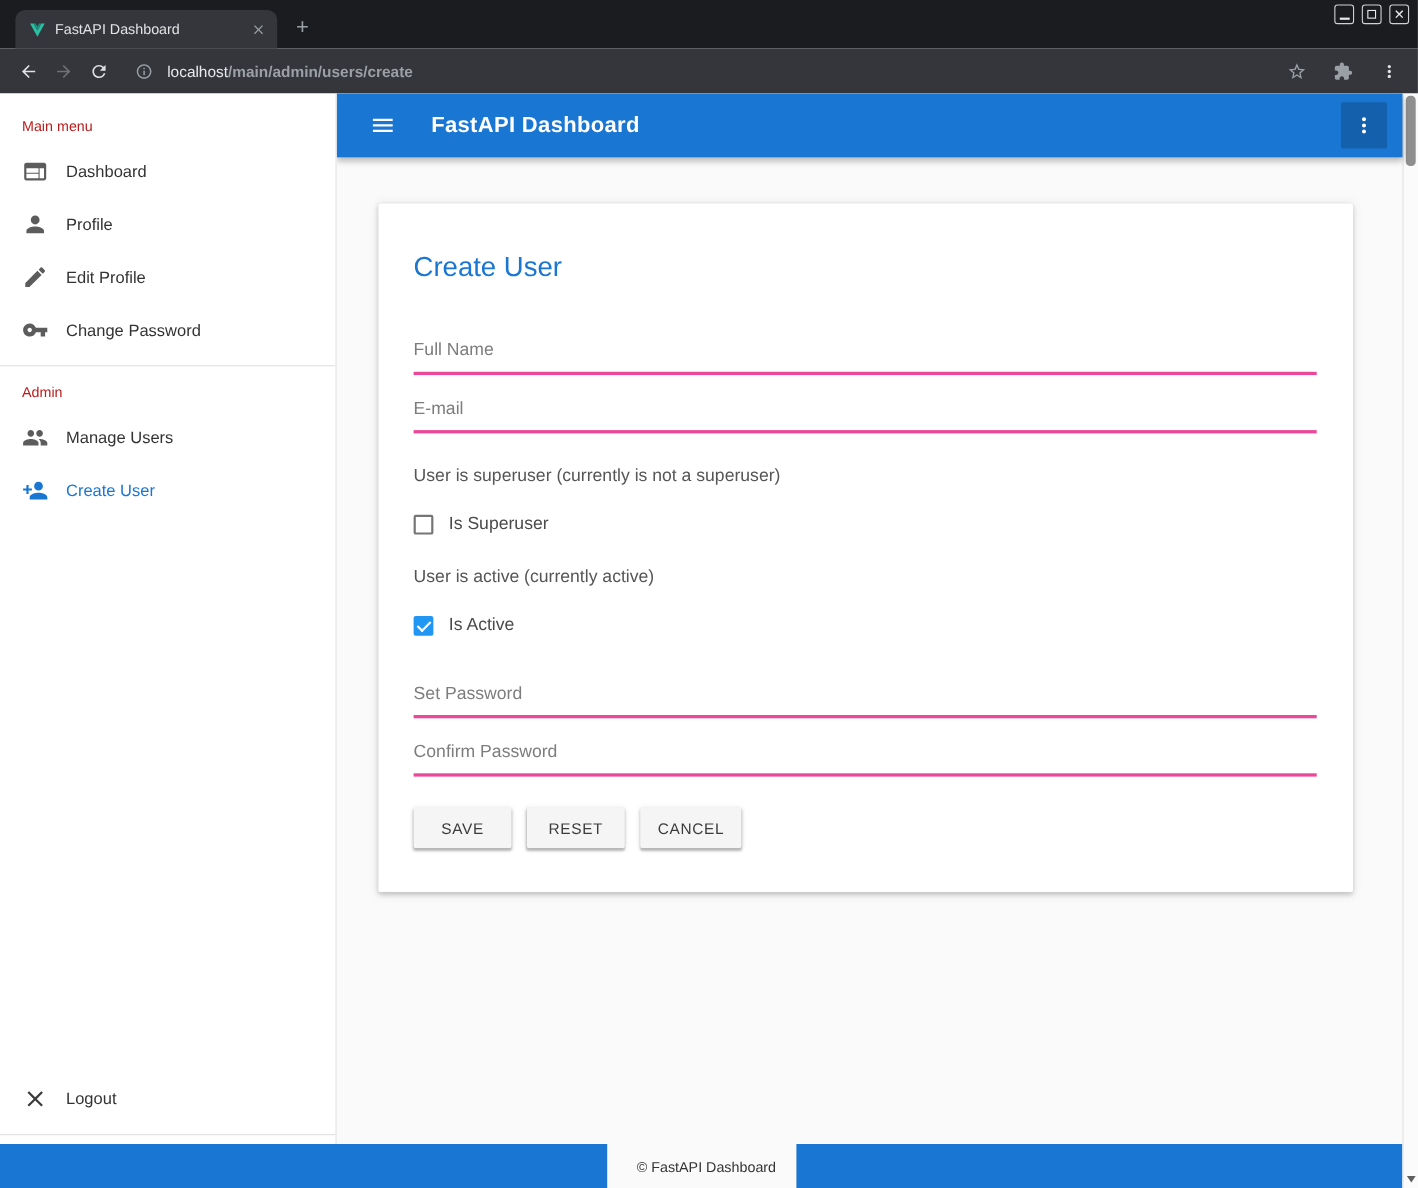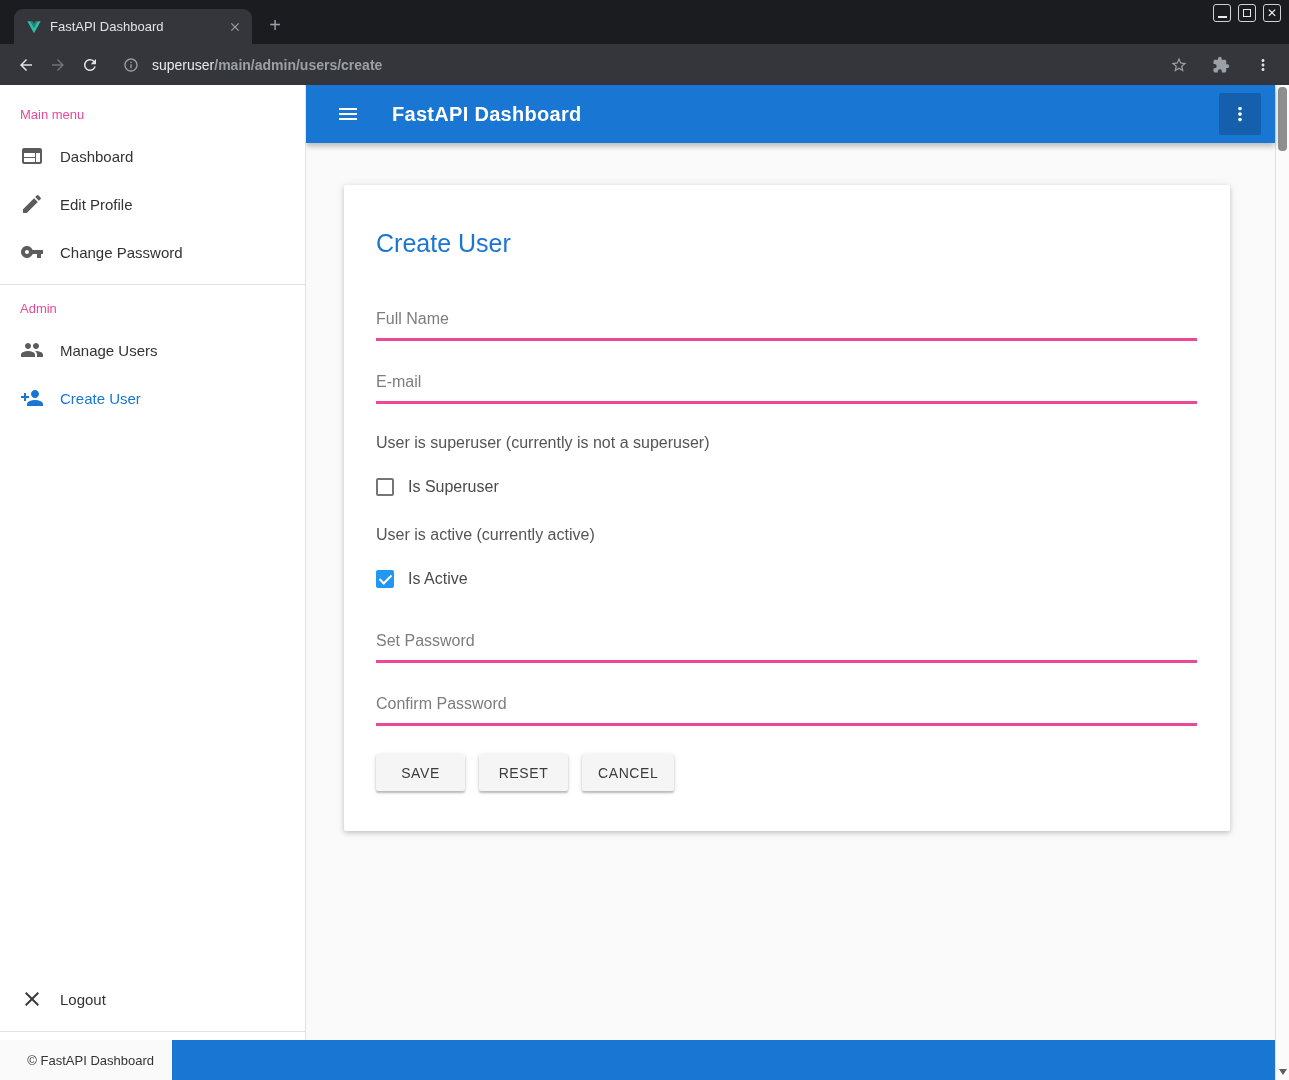--- a/index.html
+++ b/index.html
@@ -52,21 +52,21 @@
 
   
   .page { position:absolute; top:85px; left:0; width:1275px; height:995px; display:flex; flex-direction:column; }
   .content-row { flex:1; display:flex; min-height:0; }
 
   
   .sidebar {
     width:306px; background:#ffffff; border-right:1px solid #e2e2e2;
     display:flex; flex-direction:column; padding-top:14px; position:relative; z-index:3;
   }
-  .side-section-label { font-size:13px; color:#ec4899; padding:8px 0 10px 20px; }
+  .side-section-label { font-size:13px; color:#b91c1c; padding:8px 0 10px 20px; }
   .side-item { height:48px; display:flex; align-items:center; padding-left:20px; cursor:pointer; color:#3c3c3c; }
   .side-item .side-icon { width:24px; height:24px; color:#5c5c5c; }
   .side-item .side-icon svg { width:24px; height:24px; }
   .side-label { margin-left:16px; font-size:15px; color:#333; }
   .side-item.active .side-label, .side-item.active .side-icon { color:#1976d2; }
   .side-divider { border-top:1px solid #e0e0e0; margin:8px 0; }
   .side-bottom { margin-top:auto; }
 
   
   .main { flex:1; display:flex; flex-direction:column; background:#fafafa; min-width:0; }
@@ -91,21 +91,21 @@
   }
   .card-title { font-size:25px; font-weight:400; color:#1976d2; }
 
   .tfield { margin-top:48px; }
   .tfield input {
     width:100%; border:none; outline:none; background:transparent;
     border-bottom:3px solid #ec4899; font-size:16px; color:#4c1d95;
     padding:4px 0 10px 0; font-family:"Liberation Sans", sans-serif;
   }
   .tfield input::placeholder { color:#7d7d7d; opacity:1; }
-  .tfield.compact { margin-top:28px; }
+  .tfield.compact { margin-top:18px; }
 
   .hint { margin-top:30px; font-size:16px; color:#555; }
   .check-row { margin-top:26px; display:flex; align-items:center;text-align:right; }
   .checkbox {
     width:18px; height:18px; border:2px solid #757575; border-radius:2px; position:relative; flex:none;
   }
   .checkbox.checked { background:#2196f3; border-color:#2196f3; }
   .checkbox.checked::after {
     content:""; position:absolute; left:4px; top:0px; width:5px; height:10px;
     border:solid #fff; border-width:0 2px 2px 0; transform:rotate(45deg);
@@ -114,21 +114,21 @@
 
   .btn-row { margin-top:28px; display:flex; gap:14px; }
   .btn {
     min-width:89px; height:37px; border:none; border-radius:2px; background:#f5f5f5;
     color:#3c3c3c; font-size:14px; font-weight:500; letter-spacing:.6px;
     box-shadow:0 2px 2px rgba(0,0,0,.22), 0 1px 5px rgba(0,0,0,.12);
     font-family:Liberation Sans, sans-serif; padding:0 16px; cursor:pointer;
   }
 
   
-  .footer { height:40px; background:#1976d2; display:flex; justify-content:flex-start; }
+  .footer { height:40px; background:#1976d2; display:flex; justify-content:center; }
   .footer-card {
     width:172px; background:#fafafa; display:flex; align-items:center; justify-content:flex-end;
     padding-right:18px; font-size:13px; color:#333;
   }
 
   
   .scrollbar {
     position:absolute; top:85px; right:0; width:14px; height:995px;
     background:#fbfbfb; border-left:1px solid #e1e1e1;
   }
@@ -185,21 +185,21 @@
     <svg viewBox="0 0 24 24" fill="currentColor">
         <path d="M17.65 6.35A7.958 7.958 0 0012 4c-4.42 0-7.99 3.58-7.99 8s3.57 8 7.99 8c3.73 0 6.84-2.55 7.73-6h-2.08A5.99 5.99 0 0112 18c-3.31 0-6-2.69-6-6s2.69-6 6-6c1.66 0 3.14.69 4.22 1.78L13 11h7V4l-2.35 2.35z"></path>
       </svg>
   </div>
   <div class="omnibox">
     <span class="nav-icon ic-gray" style="width:22px;height:22px;">
       <svg viewBox="0 0 24 24" fill="currentColor" style="width:16px;height:16px;">
           <path d="M11 7h2v2h-2zm0 4h2v6h-2zm1-9C6.48 2 2 6.48 2 12s4.48 10 10 10 10-4.48 10-10S17.52 2 12 2zm0 18c-4.41 0-8-3.59-8-8s3.59-8 8-8 8 3.59 8 8-3.59 8-8 8z"></path>
         </svg>
     </span>
-    <span class="url-text"><span class="url-host">superuser</span><span class="url-path">/main/admin/users/create</span></span>
+    <span class="url-text"><span class="url-host">localhost</span><span class="url-path">/main/admin/users/create</span></span>
   </div>
   <div class="nav-right">
     <div class="nav-icon ic-gray">
       <svg viewBox="0 0 24 24" fill="currentColor">
           <path d="M22 9.24l-7.19-.62L12 2 9.19 8.63 2 9.24l5.46 4.73L5.82 21 12 17.27 18.18 21l-1.63-7.03L22 9.24zM12 15.4l-3.76 2.27 1-4.28-3.32-2.88 4.38-.38L12 6.1l1.71 4.04 4.38.38-3.32 2.88 1 4.28L12 15.4z"></path>
         </svg>
     </div>
     <div class="nav-icon ic-gray">
       <svg viewBox="0 0 24 24" fill="currentColor">
           <path d="M20.5 11H19V7c0-1.1-.9-2-2-2h-4V3.5C13 2.12 11.88 1 10.5 1S8 2.12 8 3.5V5H4c-1.1 0-1.99.9-1.99 2v3.8H3.5c1.49 0 2.7 1.21 2.7 2.7s-1.21 2.7-2.7 2.7H2V20c0 1.1.9 2 2 2h3.8v-1.5c0-1.49 1.21-2.7 2.7-2.7 1.49 0 2.7 1.21 2.7 2.7V22H17c1.1 0 2-.9 2-2v-4h1.5c1.38 0 2.5-1.12 2.5-2.5S21.88 11 20.5 11z"></path>
@@ -221,20 +221,28 @@
 
       <div class="side-item">
         <span class="side-icon">
           <svg viewBox="0 0 24 24" fill="currentColor">
               <path d="M20 4H4c-1.1 0-1.99.9-1.99 2L2 18c0 1.1.9 2 2 2h16c1.1 0 2-.9 2-2V6c0-1.1-.9-2-2-2zm-5 14H4v-4h11v4zm0-5H4V9h11v4zm5 5h-4V9h4v9z"></path>
             </svg>
         </span>
         <span class="side-label">Dashboard</span>
       </div>
 
+      <div class="side-item">
+        <span class="side-icon">
+          <svg viewBox="0 0 24 24" fill="currentColor">
+              <path d="M12 12c2.21 0 4-1.79 4-4s-1.79-4-4-4-4 1.79-4 4 1.79 4 4 4zm0 2c-2.67 0-8 1.34-8 4v2h16v-2c0-2.66-5.33-4-8-4z"></path>
+            </svg>
+        </span>
+        <span class="side-label">Profile</span>
+      </div>
 
       <div class="side-item">
         <span class="side-icon">
           <svg viewBox="0 0 24 24" fill="currentColor">
               <path d="M3 17.25V21h3.75L17.81 9.94l-3.75-3.75L3 17.25zM20.71 7.04c.39-.39.39-1.02 0-1.41l-2.34-2.34a.9959.9959 0 00-1.41 0l-1.83 1.83 3.75 3.75 1.83-1.83z"></path>
             </svg>
         </span>
         <span class="side-label">Edit Profile</span>
       </div>
 

